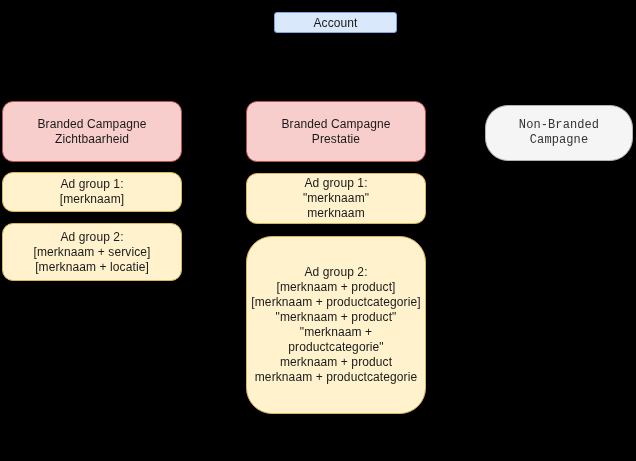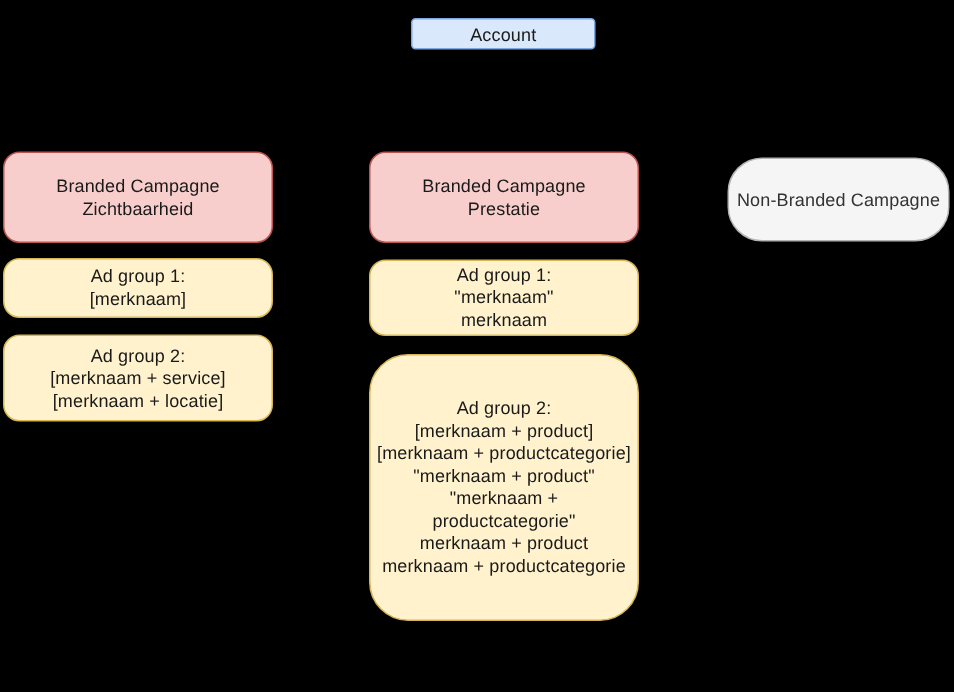--- a/index.html
+++ b/index.html
@@ -111,20 +111,21 @@
     left: 485px;
     top: 94px;
     width: 148px;
     height: 56px;
     background: #f5f5f5;
     border: 1px solid #b3b3b3;
     border-radius: 23px;
     color: #333333;
     font-size: 12px;
     line-height: 15px;
+    font-family: Liberation Mono, monospace;
   }
 
   .node-label {
     display: block;
     width: 100%;
     padding: 0 4px;
     box-sizing: border-box;
   }
 </style>
 </head>

